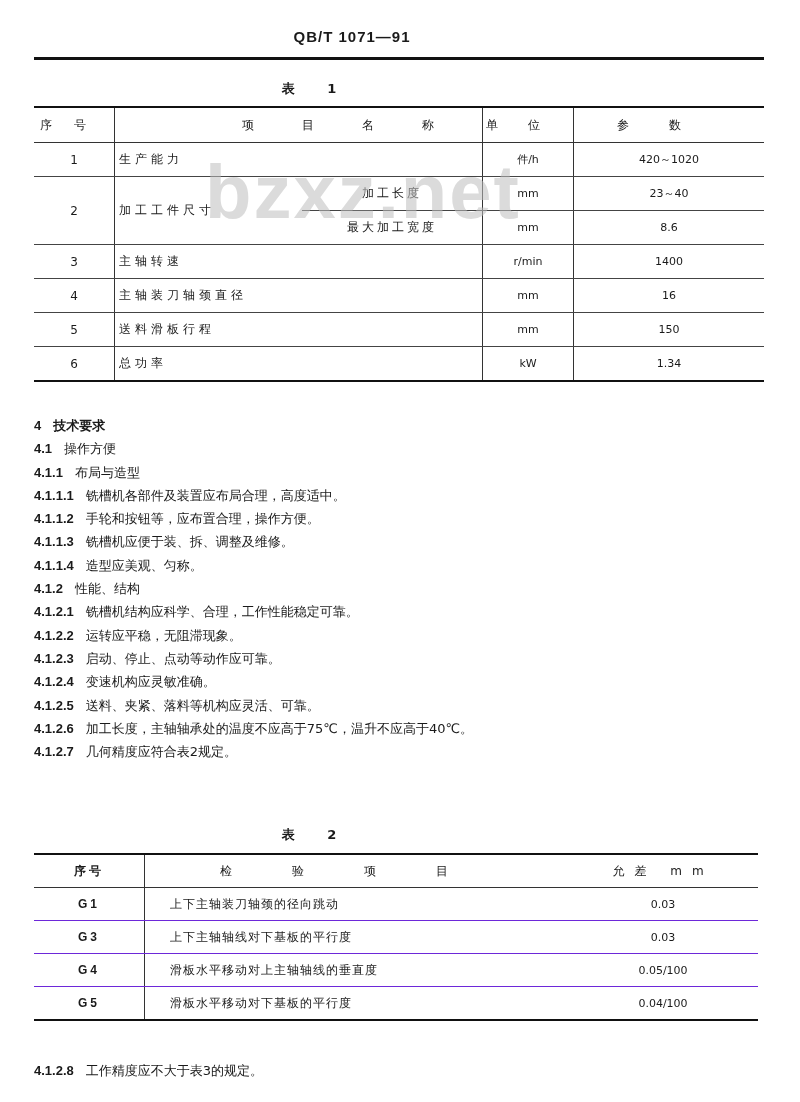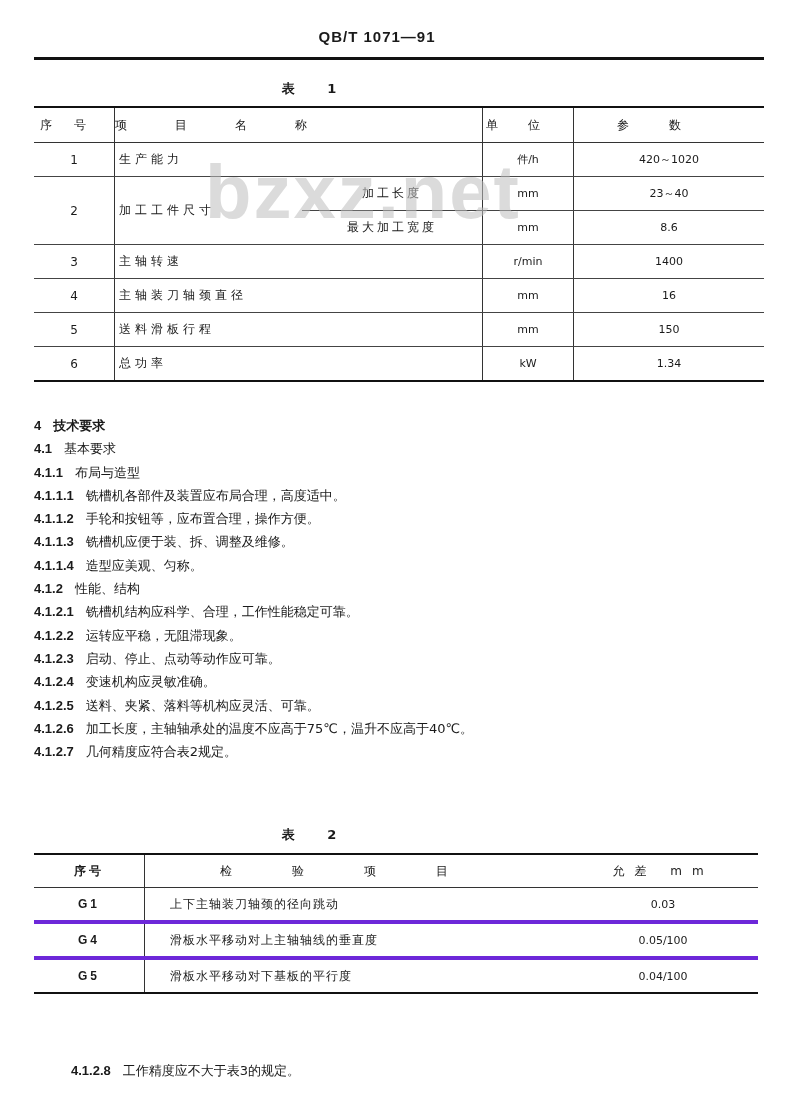--- a/index.html
+++ b/index.html
@@ -18,21 +18,20 @@
     .page-header {
       position: absolute;
       left: 0;
       top: 28px;
       width: 704px;
       text-align: center;
       font-size: 15px;
       font-weight: bold;
       letter-spacing: 1px;
       font-family: "Liberation Sans", sans-serif;
-      padding-left: 25px;
     }
     .header-rule {
       position: absolute;
       left: 34px;
       top: 57px;
       width: 730px;
       height: 0;
       border-top: 3px solid #111;
     }
     .caption {
@@ -83,21 +82,21 @@
       height: 33px;
       border-bottom: 1px solid #444;
     }
     #table1 .c-no { width: 80px; border-right: 1px solid #333; }
     #table1 .c-item { text-align: left; padding-left: 4px; letter-spacing: 4px; }
     #table1 .c-sub { width: 180px; text-align: center; letter-spacing: 3px;}
     #table1 .c-unit { width: 90px; border-left: 1px solid #333; border-right: 1px solid #333; font-size: 11px; }
     #table1 .c-val { width: 190px; font-size: 11px; }
     #table1 th.c-unit { letter-spacing: 30px; font-size: 12px; }
     #table1 th.c-val { letter-spacing: 40px; font-size: 12px; }
-    #table1 th.c-item { text-align: left; letter-spacing: 48px; padding-left: 0; margin-top: 44px; }
+    #table1 th.c-item { text-align: right; letter-spacing: 48px; padding-left: 0; margin-top: 44px; }
     #table1 tr:last-child td { border-bottom: none; }
 
     
     .body-text {
       position: absolute;
       left: 34px;
       top: 398px;
       width: 740px;
       font-size: 13px;
       line-height: 23.3px;
@@ -122,37 +121,36 @@
       border-top: 2px solid #111;
       border-bottom: 2px solid #111;
     }
     #table2 th {
       height: 32px;
       border-bottom: 1px solid #333;
       letter-spacing: 34px;
     }
     #table2 td {
       height: 32px;
-      border-bottom: 4px solid #6d28d9;
+      border-bottom: 1px solid #6d28d9;
       font-size: 12px;
     }
     #table2 .c-no { width: 110px; border-right: 1px solid #333; font-family: "Liberation Sans", sans-serif; font-weight: bold; letter-spacing: 3px; }
     #table2 .c-item { text-align: left; padding-left: 25px; letter-spacing: 1px; }
     #table2 th.c-item { text-align: center; padding-left: 15px; letter-spacing: 60px; }
     #table2 .c-tol { width: 190px; font-size: 11px; }
     #table2 th.c-tol { letter-spacing: 10px; font-size: 12px; }
     #table2 tr:last-child td { border-bottom: none; }
 
     .footer-line {
       position: absolute;
       left: 34px;
       top: 1062px;
       font-size: 13px;
       white-space: nowrap;
-      margin-left: 37px;
     }
     .footer-line .num {
       font-family: "Liberation Sans", sans-serif;
       font-weight: bold;
       margin-right: 12px;
     }
   </style>
 </head>
 <body>
 
@@ -216,21 +214,21 @@
       <td class="c-val">1.34</td>
     </tr>
   </tbody>
 </table>
 
 <div class="body-text">
   <div class="body-line section">
     <span class="num">4</span><span class="text">技术要求</span>
   </div>
   <div class="body-line">
-    <span class="num">4.1</span><span class="text">基本要求</span>
+    <span class="num">4.1</span><span class="text">操作方便</span>
   </div>
   <div class="body-line">
     <span class="num">4.1.1</span><span class="text">布局与造型</span>
   </div>
   <div class="body-line">
     <span class="num">4.1.1.1</span><span class="text">铣槽机各部件及装置应布局合理，高度适中。</span>
   </div>
   <div class="body-line">
     <span class="num">4.1.1.2</span><span class="text">手轮和按钮等，应布置合理，操作方便。</span>
   </div>
@@ -276,20 +274,25 @@
       <th class="c-tol">允差 mm</th>
     </tr>
   </thead>
   <tbody>
     <tr>
       <td class="c-no">G1</td>
       <td class="c-item">上下主轴装刀轴颈的径向跳动</td>
       <td class="c-tol">0.03</td>
     </tr>
     <tr>
+      <td class="c-no">G3</td>
+      <td class="c-item">上下主轴轴线对下基板的平行度</td>
+      <td class="c-tol">0.03</td>
+    </tr>
+    <tr>
       <td class="c-no">G4</td>
       <td class="c-item">滑板水平移动对上主轴轴线的垂直度</td>
       <td class="c-tol">0.05/100</td>
     </tr>
     <tr>
       <td class="c-no">G5</td>
       <td class="c-item">滑板水平移动对下基板的平行度</td>
       <td class="c-tol">0.04/100</td>
     </tr>
   </tbody>

